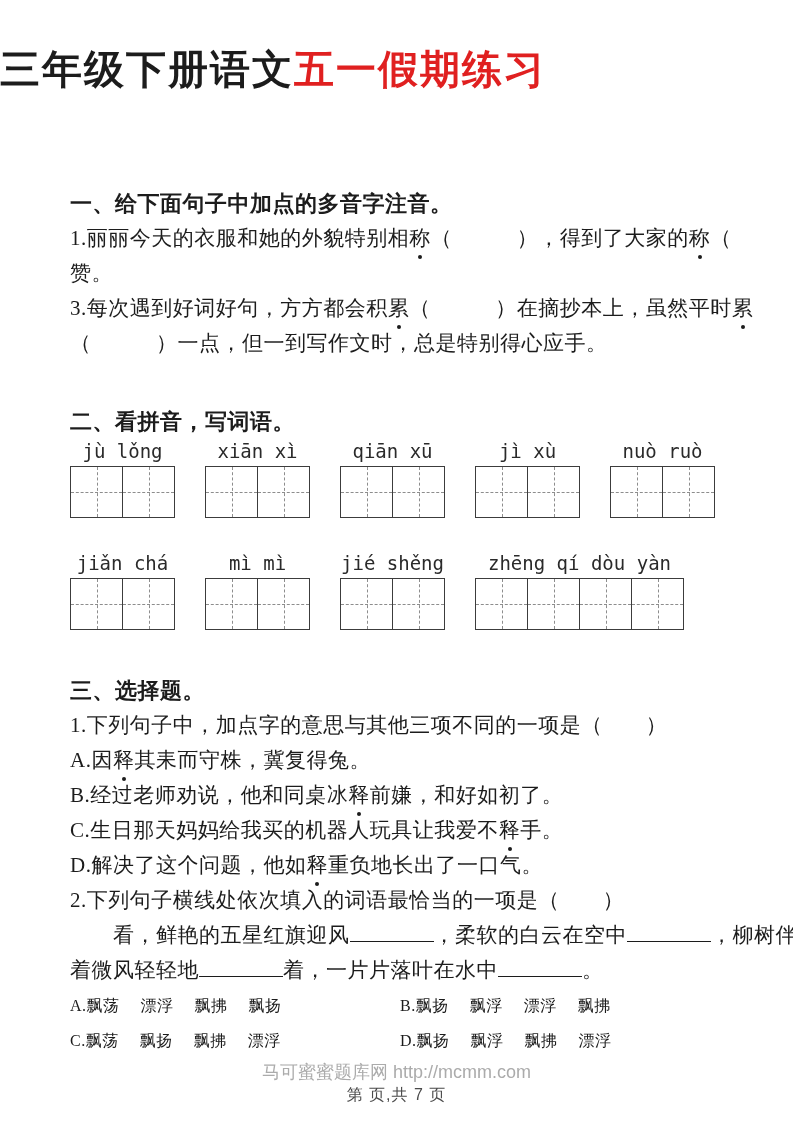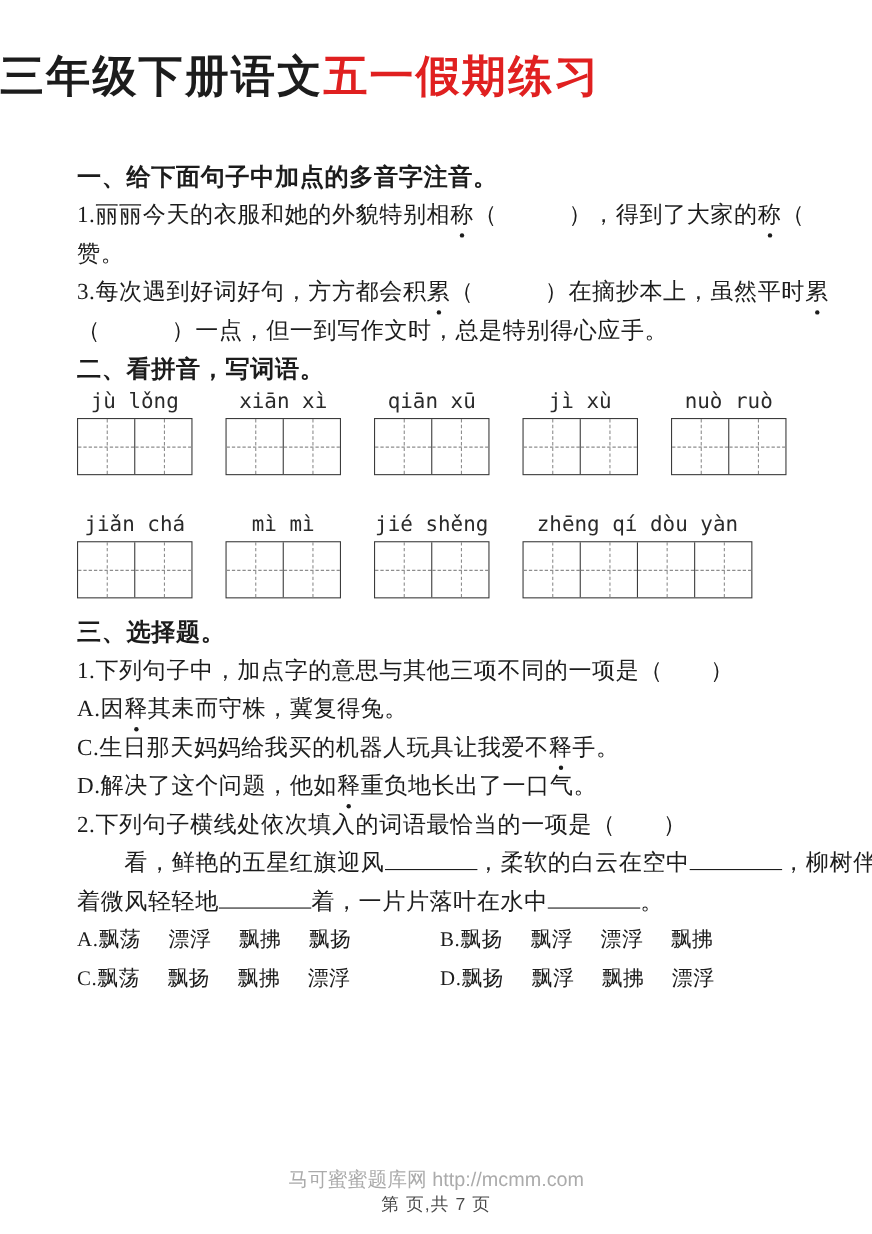--- a/index.html
+++ b/index.html
@@ -11,21 +11,21 @@
   .title{
     position:absolute;top:42px;left:0;right:0;
     font-size:40px;font-weight:bold;letter-spacing:2px;white-space:nowrap;
   }
   .title .red{color:#e02020;}
   .content{position:absolute;top:143px;left:70px;right:58px;}
   .tline{
     font-size:21px;line-height:35px;height:35px;white-space:nowrap;
     letter-spacing:0.5px;
   }
-  .sechead{font-weight:bold;font-size:22px;}
+  .sechead{font-weight:bold;font-size:22px;margin-top:43px;}
   
   .dotchar{position:relative;display:inline-block;}
   .dotchar::after{
     content:"";position:absolute;left:50%;bottom:-3px;transform:translateX(-50%);
     width:4px;height:4px;border-radius:50%;background:#1c1c1c;
   }
   
   .blank{
     display:inline-block;width:84px;height:2px;
     border-bottom:1.7px solid #1c1c1c;vertical-align:baseline;
@@ -44,21 +44,21 @@
   .cell + .cell{border-left:1.2px solid #3c3c3c;}
   .cell::before{
     content:"";position:absolute;left:50%;top:0;bottom:0;
     border-left:1px dashed #8d8d8d;
   }
   .cell::after{
     content:"";position:absolute;top:50%;left:0;right:0;
     border-top:1px dashed #8d8d8d;
   }
   
-  .optrow{display:flex;font-size:19px;line-height:35px;height:35px;letter-spacing:0.5px;}
+  .optrow{display:flex;font-size:16px;line-height:35px;height:35px;letter-spacing:0.5px;}
   .optrow .opt{width:330px;white-space:nowrap;}
   
   .footer{position:absolute;left:0;right:0;top:1058px;height:26px;
     font-family:"Liberation Sans", sans-serif;}
   .footer .wm{
     position:absolute;left:50%;top:2px;transform:translateX(-50%);
     color:#ababab;font-size:18px;white-space:nowrap;
   }
   .footer .pg{
     position:absolute;left:50%;top:3px;transform:translateX(-50%);
@@ -149,20 +149,21 @@
             <div class="cell"></div>
             <div class="cell"></div>
             <div class="cell"></div>
           </div>
         </div>
       </div>
 
     <div class="tline sechead">三、选择题。</div>
     <div class="tline">1.下列句子中，加点字的意思与其他三项不同的一项是（　　）</div>
     <div class="tline">A.因<span class="dotchar">释</span>其耒而守株，冀复得兔。</div>
+    <div class="tline">B.经过老师劝说，他和同桌冰<span class="dotchar">释</span>前嫌，和好如初了。</div>
     <div class="tline">C.生日那天妈妈给我买的机器人玩具让我爱不<span class="dotchar">释</span>手。</div>
     <div class="tline">D.解决了这个问题，他如<span class="dotchar">释</span>重负地长出了一口气。</div>
     <div class="tline">2.下列句子横线处依次填入的词语最恰当的一项是（　　）</div>
     <div class="tline">　　看，鲜艳的五星红旗迎风<span class="blank"></span>，柔软的白云在空中<span class="blank"></span>，柳树伴</div>
     <div class="tline">着微风轻轻地<span class="blank"></span>着，一片片落叶在水中<span class="blank"></span>。</div>
     <div class="optrow">
         <div class="opt">A.飘荡　 漂浮　 飘拂　 飘扬</div>
         <div class="opt">B.飘扬　 飘浮　 漂浮　 飘拂</div>
       </div>
     <div class="optrow">

